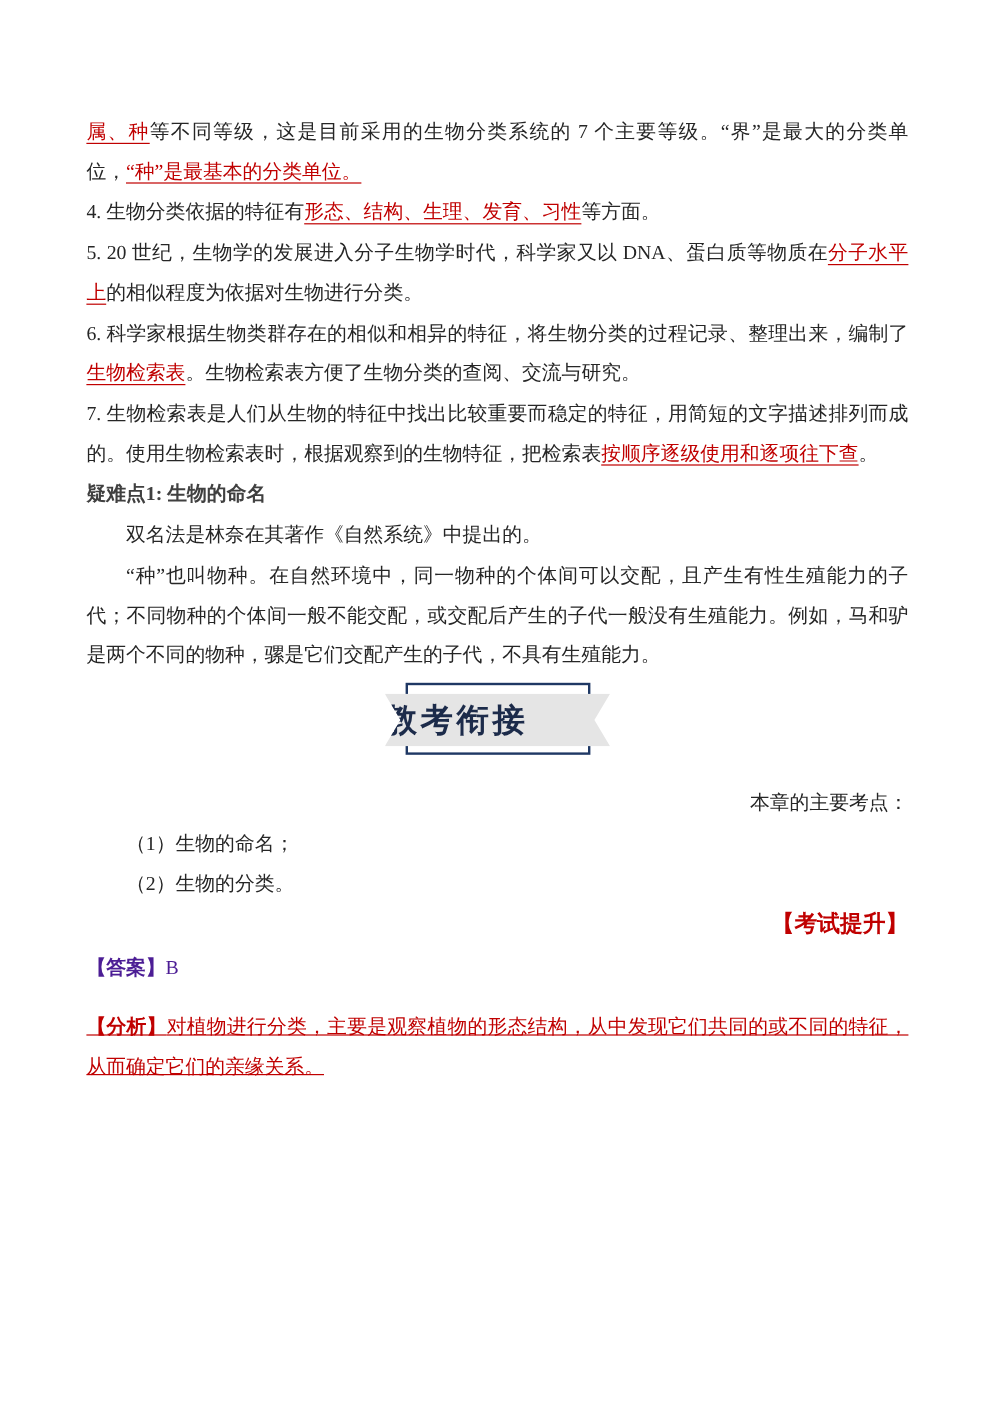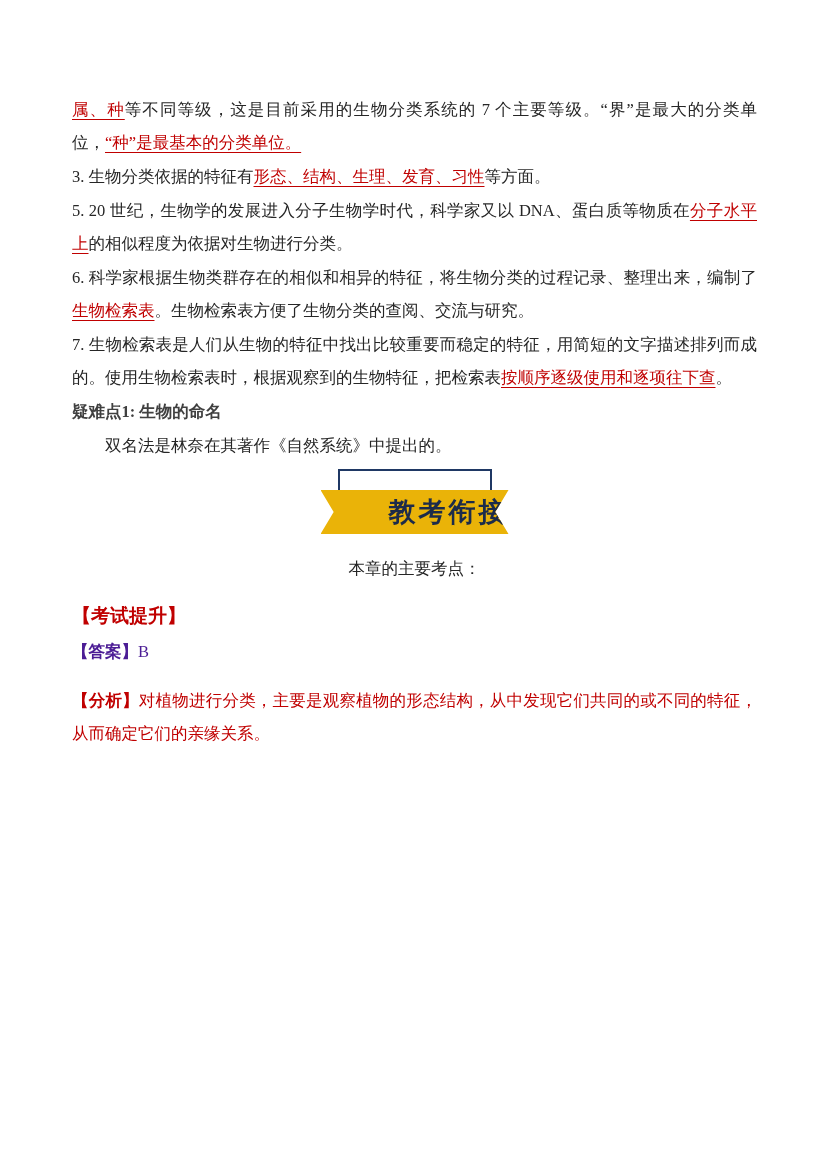--- a/index.html
+++ b/index.html
@@ -58,84 +58,87 @@
     right: 17px;
     top: 0;
     bottom: 2px;
     background: #ffffff;
     border: 2px solid #1f3864;
   }
   .banner-ribbon {
     position: absolute;
     left: 0;
     right: 0;
-    top: 21px;
+    top: 9px;
     height: 44px;
-    background: #eab308;
+    background: #e5e5e5;
     clip-path: polygon(0 0, 100% 0, 93% 50%, 100% 100%, 0 100%, 7% 50%);
     display: flex;
     align-items: center;
-    justify-content: flex-end;
+    justify-content: flex-start;
   }
   .banner-title {
     font-family: "Liberation Sans", "DejaVu Sans", sans-serif;
     font-weight: bold;
     font-size: 27px;
     letter-spacing: 3px;
     color: #1c2b4a;
   }
 
   .kp { padding-left: 2em; text-align: left; }
 
   .section-heading-red {
     color: #c00000;
     font-weight: bold;
     font-size: 19px;
-    text-align: left;
-    margin: 14px 0 3px 0;
+    text-align: right;
+    margin: 1px 0 3px 0;
   }
 
   .options { margin: 2px 0 1px 0; }
   .opt-row {
     display: flex;
     padding-left: 23px;
     line-height: 33px;
     margin-bottom: 1px;
   }
   .opt-a-col { width: 267px; }
   .opt { text-align: left; }
 
   .sol-line { color: #4c1d95; text-align: left; margin: 0 0 1px 0; }
-  .sol-line-justify { color: #c00000; text-align: justify; margin: 16px 0 1px 0; }
+  .sol-line-justify { color: #c00000; text-align: justify; margin: 16px 0 1px 0; text-decoration: underline; }
   .sol-label { font-weight: bold; }
 </style>
 </head>
 <body>
 
 <div class="page">
   <div class="content">
 
     <p class="para"><span class="s-red_underline">属、种</span><span class="s-plain">等不同等级，这是目前采用的生物分类系统的 7 个主要等级。“界”是最大的分类单位，</span><span class="s-red_underline">“种”是最基本的分类单位。</span></p>
-    <p class="para"><span class="s-plain">3. 生物分类依据的特征有</span><span class="s-red_underline">形态、结构、生理、发育、习性</span><span class="s-plain">等方面。</span></p>
+    <p class="para"><span class="s-plain">4. 生物分类依据的特征有</span><span class="s-red_underline">形态、结构、生理、发育、习性</span><span class="s-plain">等方面。</span></p>
     <p class="para"><span class="s-plain">5. 20 世纪，生物学的发展进入分子生物学时代，科学家又以 DNA、蛋白质等物质在</span><span class="s-red_underline">分子水平上</span><span class="s-plain">的相似程度为依据对生物进行分类。</span></p>
     <p class="para"><span class="s-plain">6. 科学家根据生物类群存在的相似和相异的特征，将生物分类的过程记录、整理出来，编制了</span><span class="s-red_underline">生物检索表</span><span class="s-plain">。生物检索表方便了生物分类的查阅、交流与研究。</span></p>
     <p class="para"><span class="s-plain">7. 生物检索表是人们从生物的特征中找出比较重要而稳定的特征，用简短的文字描述排列而成的。使用生物检索表时，根据观察到的生物特征，把检索表</span><span class="s-red_underline">按顺序逐级使用和逐项往下查</span><span class="s-plain">。</span></p>
 
     <p class="dp-heading">疑难点1: 生物的命名</p>
     <p class="para indent">双名法是林奈在其著作《自然系统》中提出的。</p>
 
+    <p class="para indent">“种”也叫物种。在自然环境中，同一物种的个体间可以交配，且产生有性生殖能力的子代；不同物种的个体间一般不能交配，或交配后产生的子代一般没有生殖能力。例如，马和驴是两个不同的物种，骡是它们交配产生的子代，不具有生殖能力。</p>
 
     <div class="banner-block">
       <div class="banner-rect"></div>
       <div class="banner-ribbon">
         <span class="banner-title">教考衔接</span>
       </div>
     </div>
 
-    <p class="para" style="text-align:center;">本章的主要考点：</p>
+    <p class="para" style="text-align:right;">本章的主要考点：</p>
+    <p class="para kp">（1）生物的命名；</p>
+    <p class="para kp">（2）生物的分类。</p>
 
     <p class="section-heading-red">【考试提升】</p>
 
 
 
     <p class="sol-line"><span class="sol-label">【答案】</span><span>B</span></p>
     <p class="sol-line-justify"><span class="sol-label">【分析】</span><span>对植物进行分类，主要是观察植物的形态结构，从中发现它们共同的或不同的特征，从而确定它们的亲缘关系。</span></p>
 
   </div>
 </div>

